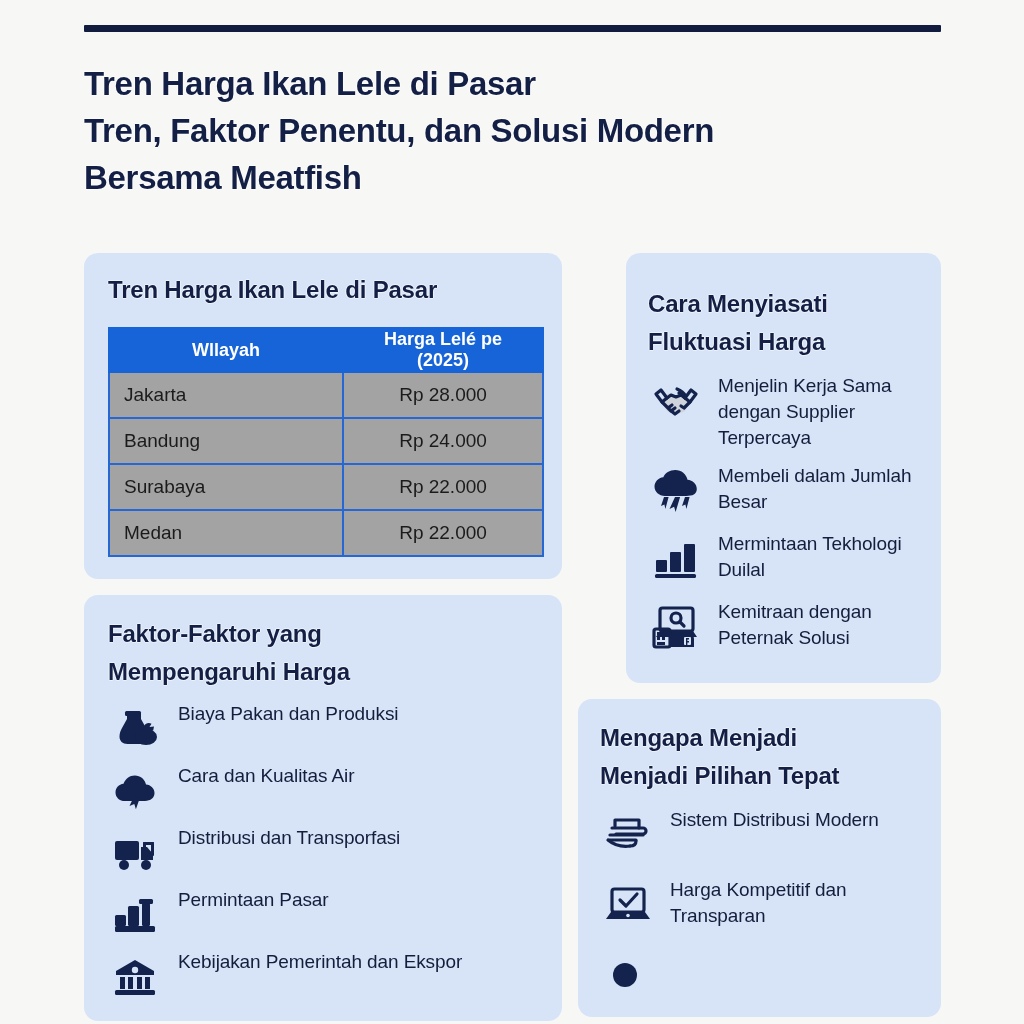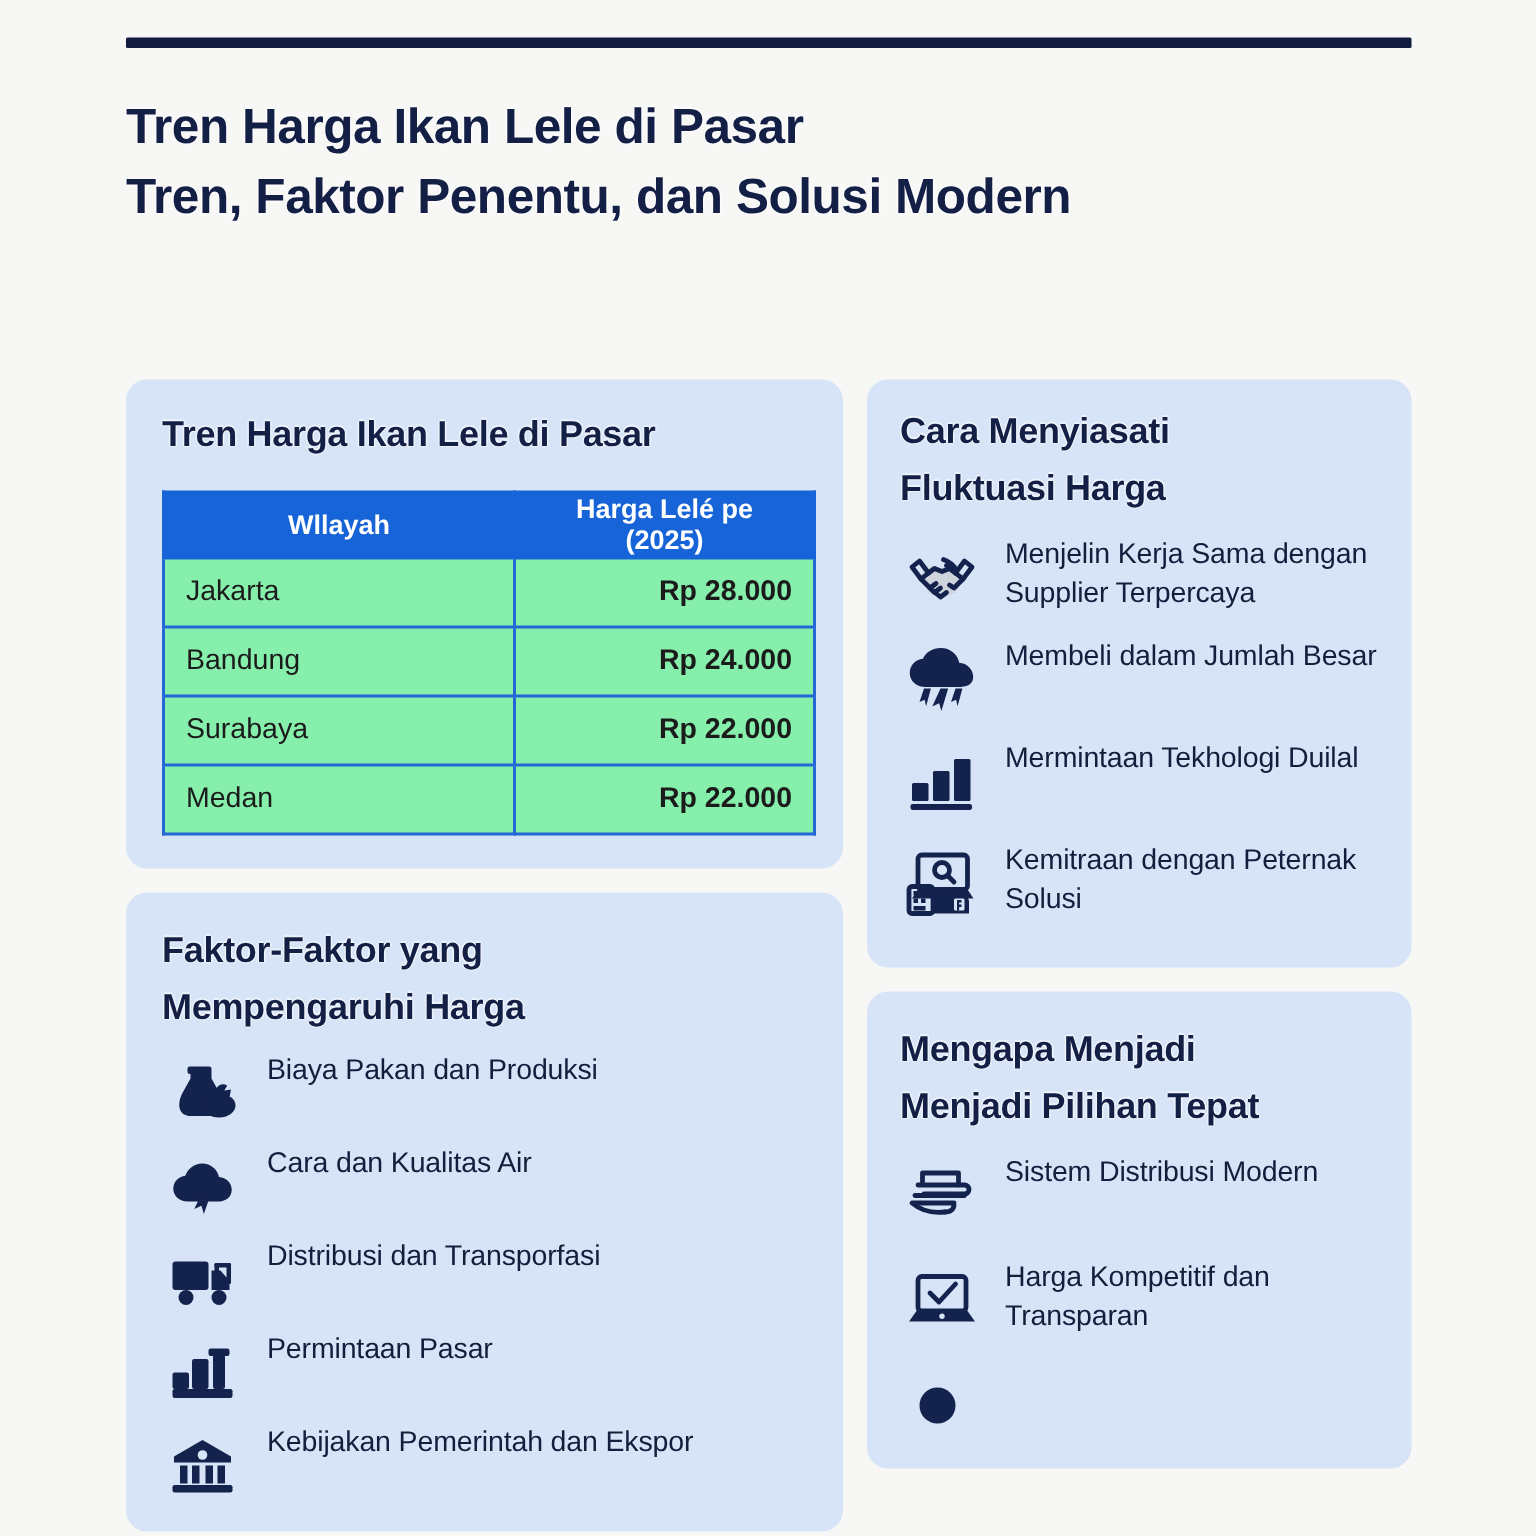--- a/index.html
+++ b/index.html
@@ -101,26 +101,26 @@
     background: #1764d8;
     color: #ffffff;
     font-weight: bold;
     font-size: 18px;
     text-align: center;
     height: 42px;
     border-color: #1764d8;
   }
   table.price-table th.col-region { width: 204px; }
   table.price-table td {
-    background: #86efac;
+    background: #a3a3a3;
     color: #1b1b1b;
     font-weight: normal;
   }
   table.price-table td.region { text-align: left; }
-  table.price-table td.price  { text-align: right; font-weight: bold; }
+  table.price-table td.price  { text-align: center; }
 
   
   .icon-list { margin: 0; padding: 0; list-style: none; }
   .icon-row {
     display: flex;
     align-items: flex-start;
     gap: 14px;
   }
   .icon-box {
     flex: 0 0 auto;
@@ -136,40 +136,41 @@
     line-height: 26px;
     color: #141d3c;
     letter-spacing: -0.1px;
   }
 
   .card-factors { padding: 20px 22px 10px 24px; }
   .card-factors .card-title { margin: 0 0 10px 0; width: 330px; }
   .card-factors .icon-row { margin-bottom: 6px; }
   .card-factors .icon-label { white-space: nowrap; }
 
-  .card-tips { padding: 16px 20px 16px 22px; }
+  .card-tips { padding: 32px 20px 16px 22px; margin-left: 48px; }
   .card-tips .card-title { margin: 0 0 12px 0; width: 290px; }
   .card-tips .icon-row { margin-bottom: 12px; }
 
   .card-why { padding: 20px 20px 0 22px; }
   .card-why .card-title { margin: 0 0 12px 0; width: 330px; }
   .card-why .icon-row { margin-bottom: 14px; }
 
   .nv { fill: #14234d; }
   .nv-stroke { fill: none; stroke: #14234d; stroke-width: 3.2; stroke-linecap: round; stroke-linejoin: round; }
   .gray { fill: #cfd3dc; }
 </style>
 </head>
 <body>
 
 <div class="top-rule"></div>
 
 <div class="page-title">
   <span class="tline">Tren Harga Ikan Lele di Pasar</span>
   <span class="tline">Tren, Faktor Penentu, dan Solusi Modern</span>
+  <span class="tline">Bersama Meatfish</span>
 </div>
 
 <div class="col-left">
 
   <div class="card card-table">
     <div class="card-title">Tren Harga Ikan Lele di Pasar</div>
     <table class="price-table">
       <thead>
         <tr>
           <th class="col-region">Wllayah</th>

